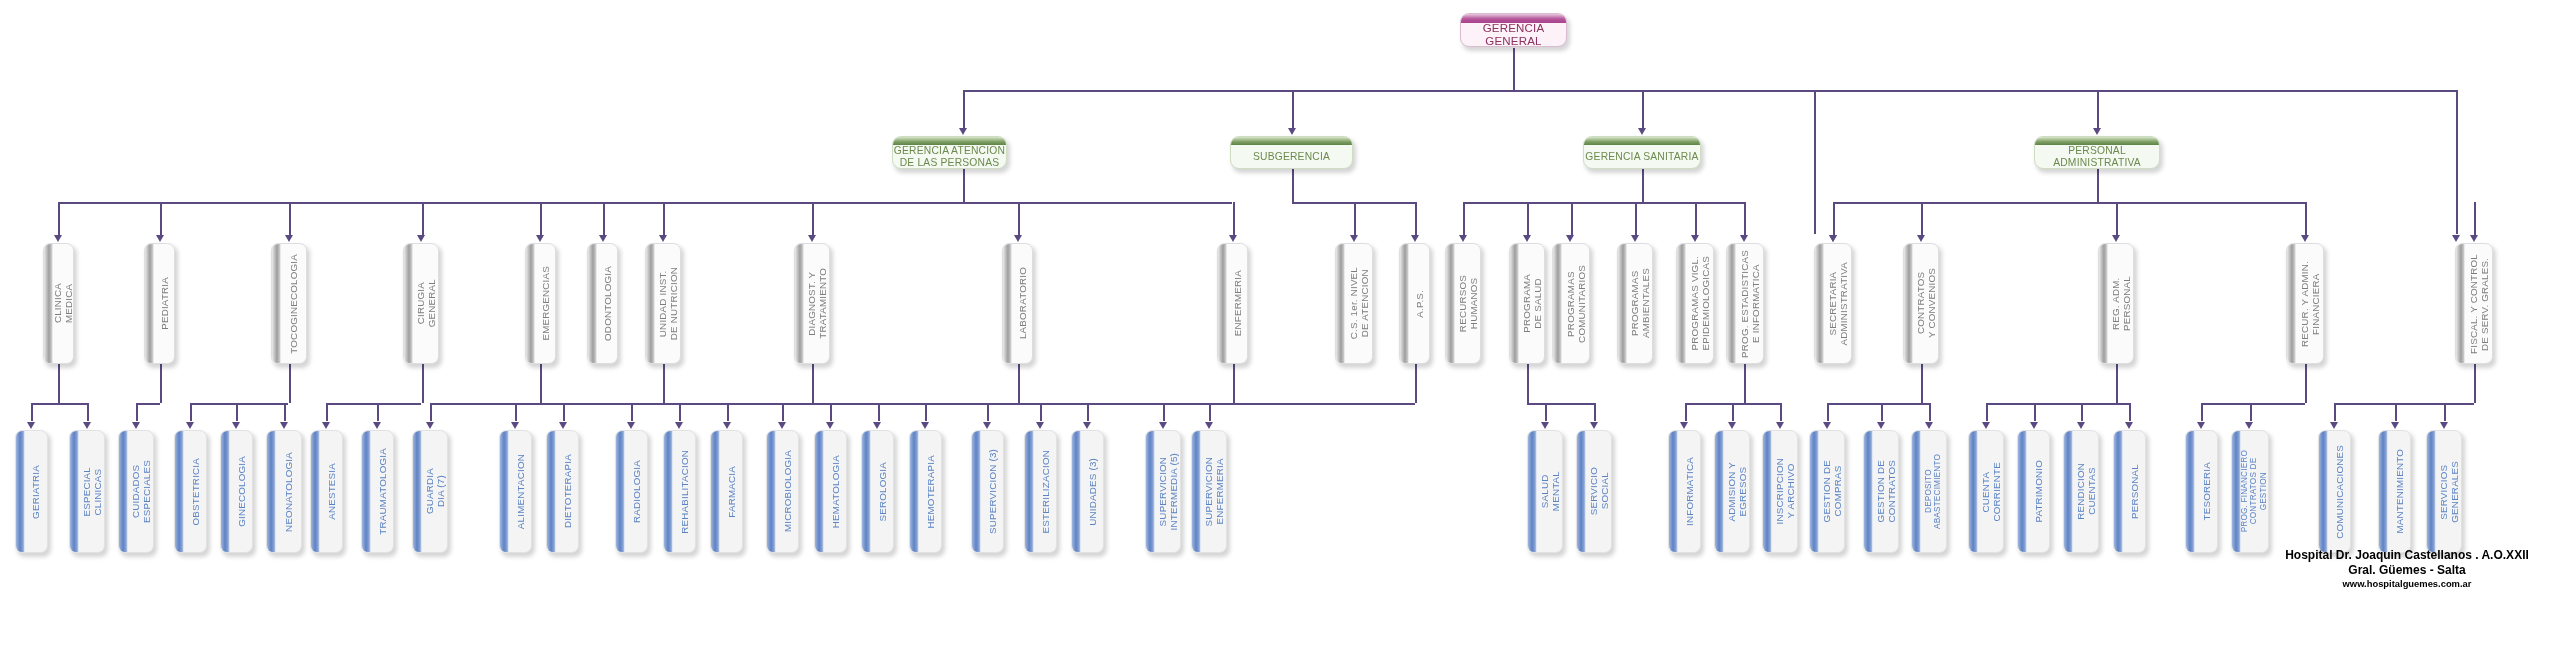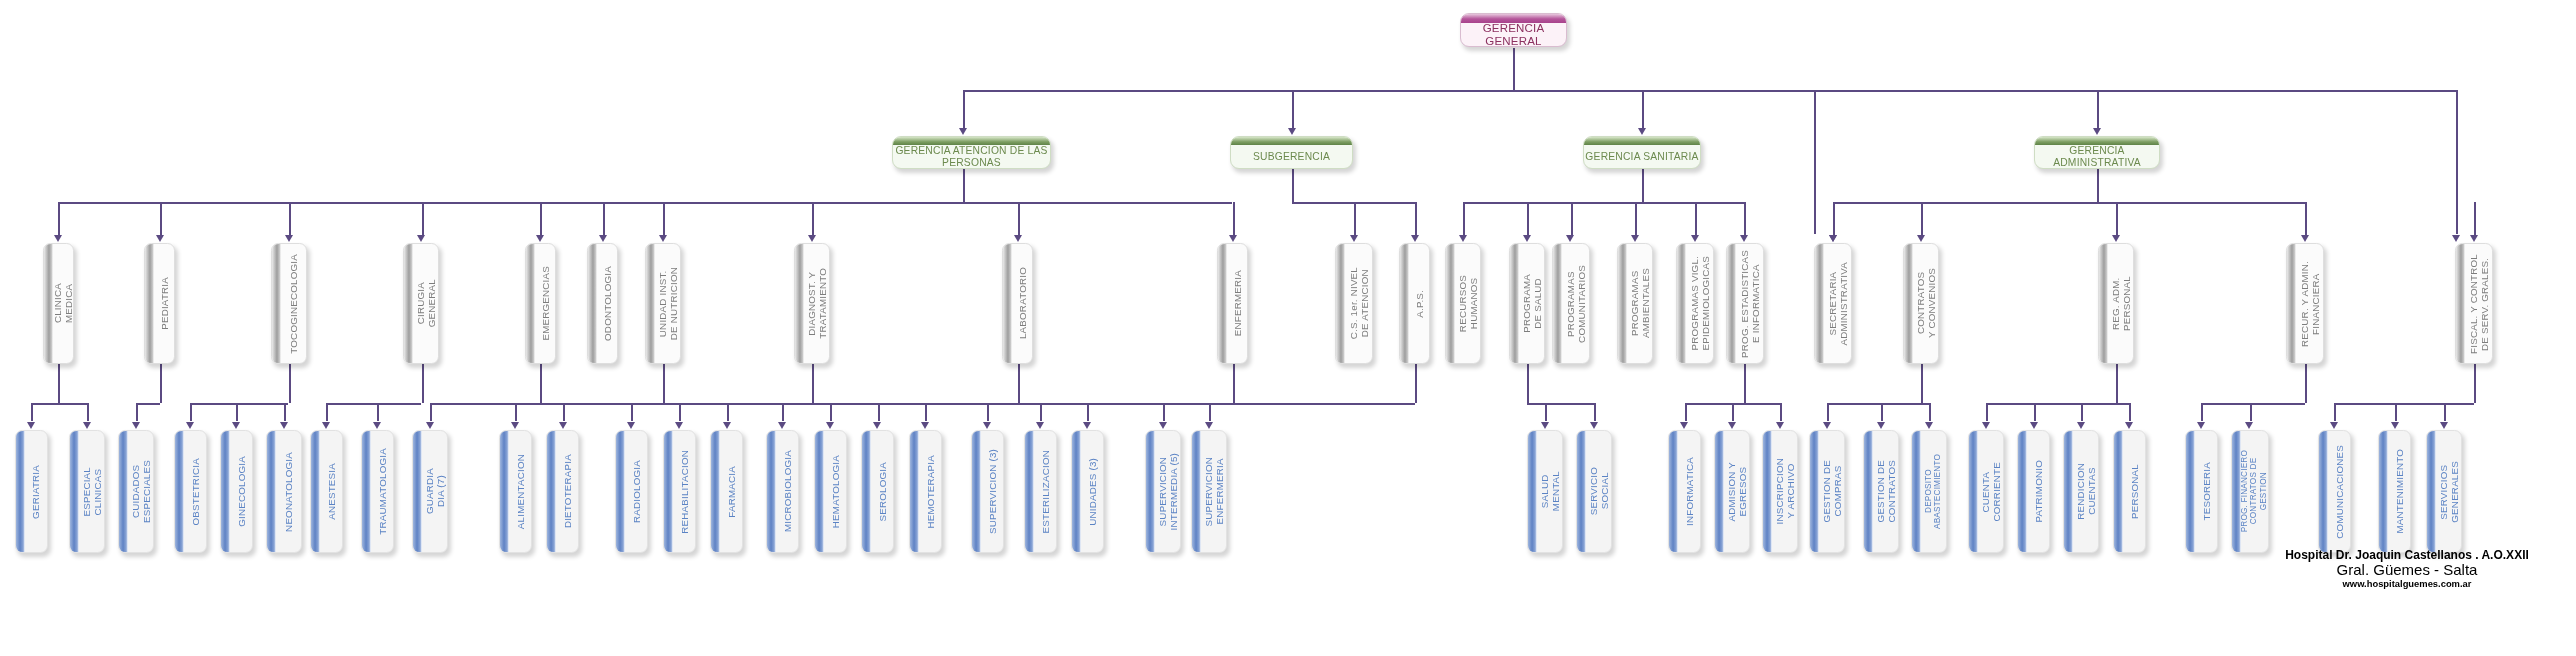--- a/index.html
+++ b/index.html
@@ -43,21 +43,21 @@
              background:linear-gradient(to right,#9fb6de 0%,#5f82c4 45%,#8aa5d6 80%,#ffffff 100%);}
   .leaf .vtxt{position:absolute;left:9px;right:0;top:0;bottom:0;display:flex;
               align-items:center;justify-content:center;}
   .leaf .vtxt span{writing-mode:vertical-rl;transform:rotate(180deg);
               color:#5b83c4;font-size:9.8px;line-height:11px;text-align:center;white-space:pre-line;letter-spacing:0.2px;}
   .leaf.small .vtxt span{font-size:8.2px;line-height:9.4px;}
 
   
   #footer{position:absolute;text-align:center;color:#000;}
   #footer .l1{font-size:12px;font-weight:bold;line-height:14.8px;}
-  #footer .l2{font-size:15px;font-weight:normal;line-height:14.8px;}
+  #footer .l2{font-size:12px;font-weight:bold;line-height:14.8px;}
   #footer .l3{font-size:9.4px;font-weight:bold;line-height:12.3px;}
 </style>
 </head>
 <body>
 
 <div id="stage">
 
   <div id="lines">
       <div class="ln lnv" style="left: 1513px; top: 48px; height: 43px;"></div>
       <div class="ln lnh" style="left: 963px; top: 90px; width: 1134px;"></div>
@@ -243,37 +243,37 @@
       <div class="arrow" style="left: 2440px; top: 422px;"></div>
     </div>
 
   <div class="node root" id="root-node" style="left:1460px;top:13px;width:107px;height:34px;">
     <div class="cap"></div>
     <div class="txt">GERENCIA
 GENERAL</div>
   </div>
 
   <div id="level2-layer">
-      <div class="node lvl2" style="left: 892px; top: 136px; width: 159px; height: 33px;">
+      <div class="node lvl2" style="left: 892px; top: 136px; width: 115px; height: 33px;">
         <div class="cap"></div>
     <div class="txt">GERENCIA ATENCION
 DE LAS PERSONAS</div>
       </div>
       <div class="node lvl2" style="left: 1230px; top: 136px; width: 123px; height: 33px;">
         <div class="cap"></div>
     <div class="txt">SUBGERENCIA</div>
       </div>
       <div class="node lvl2" style="left: 1583px; top: 136px; width: 118px; height: 33px;">
         <div class="cap"></div>
     <div class="txt">GERENCIA
 SANITARIA</div>
       </div>
       <div class="node lvl2" style="left: 2034px; top: 136px; width: 126px; height: 33px;">
         <div class="cap"></div>
-    <div class="txt">GERENCIA
+    <div class="txt">PERSONAL
 ADMINISTRATIVA</div>
       </div>
     </div>
   <div id="level3-layer">
       <div class="node lvl3" style="left: 43px; top: 243px; width: 31px; height: 121px;">
         <div class="bar"></div>
      <div class="vtxt">
           <span>CLINICA
 MEDICA</span>
         </div>

